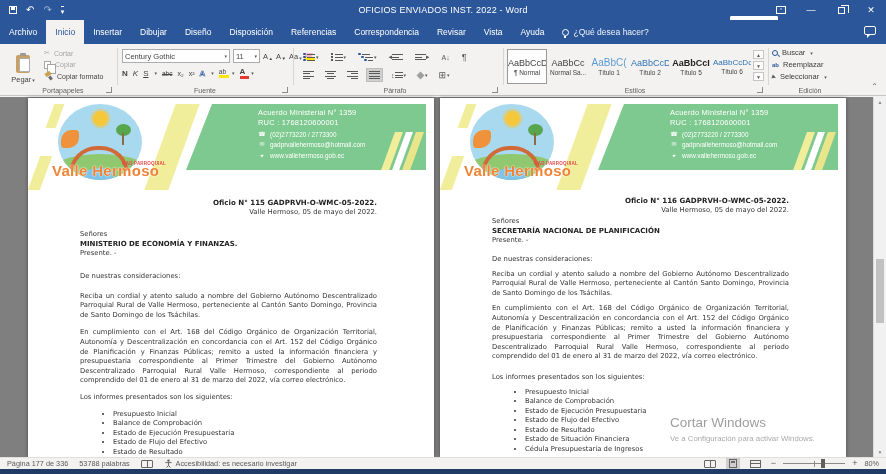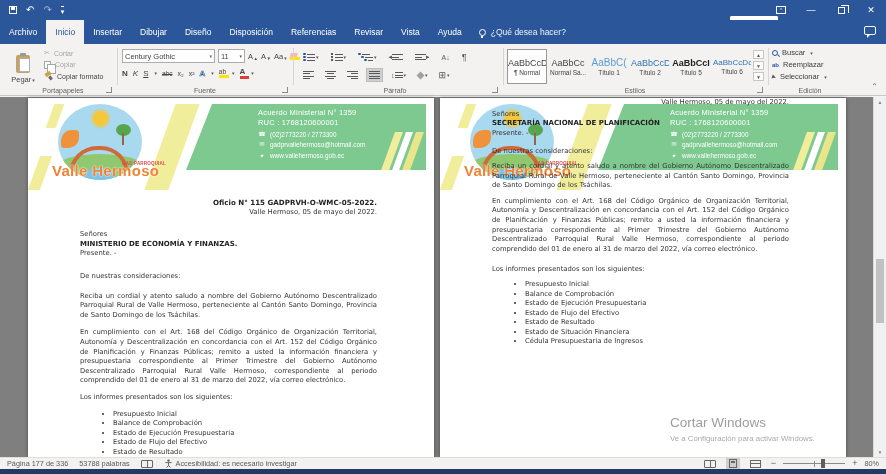--- a/index.html
+++ b/index.html
@@ -202,20 +202,21 @@
 
 <div class="window">
 
   <div class="titlebar">
     <div class="qat">
       <span class="ic-save"></span>
       <span>↶</span>
       <span class="dim">↷</span>
       <span class="cust">▾</span>
     </div>
+    <div class="tb-title">OFICIOS ENVIADOS INST. 2022 - Word</div>
     <div class="signin">Inic. ses.</div>
     <div class="winctl">
       <span class="wbtn">
           <span class="ic-ribopt">⌃</span>
         </span>
       <span class="wbtn">—</span>
       <span class="wbtn">
           <span class="ic-restore"></span>
         </span>
       <span class="wbtn">✕</span>
@@ -223,20 +224,21 @@
   </div>
 
   <div class="tabrow">
     <div class="tab">Archivo</div>
     <div class="tab active">Inicio</div>
     <div class="tab">Insertar</div>
     <div class="tab">Dibujar</div>
     <div class="tab">Diseño</div>
     <div class="tab">Disposición</div>
     <div class="tab">Referencias</div>
+    <div class="tab">Correspondencia</div>
     <div class="tab">Revisar</div>
     <div class="tab">Vista</div>
     <div class="tab">Ayuda</div>
     <div class="tellme">
       <span class="bulb"></span>
       <span>¿Qué desea hacer?</span>
     </div>
     <div class="bubble"></div>
   </div>
 
@@ -258,21 +260,21 @@
       <div class="clip-row">
           <span class="ic-brush"></span>
           <span>Copiar formato</span>
         </div>
     </div>
     <div class="glabel" style="left:28px;width:70px;">Portapapeles</div>
     <div class="launcher" style="left:106px;"></div>
     <div class="gsep" style="left:117px;"></div>
 
     <div class="fontrow1">
-      <div class="combo" style="width:93px;">
+      <div class="combo" style="width:108px;">
           <span>Century Gothic</span>
           <span class="dd">▾</span>
         </div>
       <div class="combo" style="width:27px;">
           <span>11</span>
           <span class="dd">▾</span>
         </div>
       <span class="fg">
           <span>A</span>
           <span class="supmark">▲</span>
@@ -556,20 +558,21 @@
           <div class="sun"></div>
           <div class="palm"></div>
           <div class="flower"></div>
           <div class="river"></div>
           <div class="bridge"></div>
         </div>
         <div class="logo-title">Valle Hermoso</div>
         <div class="logo-sub">GAD PARROQUIAL</div>
       </div>
       <div class="content">
+        <div class="oficio r">Oficio N° 116 GADPRVH-O-WMC-05-2022.</div>
         <div class="r">Valle Hermoso, 05 de mayo del 2022.</div>
         <div class="addr">
           <div>Señores</div>
           <div class="bold-line">SECRETARÍA NACIONAL DE PLANIFICACIÓN</div>
           <div>Presente. -</div>
         </div>
         <div class="greeting">De nuestras consideraciones:</div>
         <div class="p1 jus">Reciba un cordial y atento saludo a nombre del Gobierno Autónomo Descentralizado Parroquial Rural de Valle Hermoso, perteneciente al Cantón Santo Domingo, Provincia de Santo Domingo de los Tsáchilas.</div>
         <div class="p2 jus">En cumplimiento con el Art. 168 del Código Orgánico de Organización Territorial, Autonomía y Descentralización en concordancia con el Art. 152 del Código Orgánico de Planificación y Finanzas Públicas; remito a usted la información financiera y presupuestaria correspondiente al Primer Trimestre del Gobierno Autónomo Descentralizado Parroquial Rural Valle Hermoso, correspondiente al periodo comprendido del 01 de enero al 31 de marzo del 2022, vía correo electrónico.</div>
         <div class="intro">Los informes presentados son los siguientes:</div>

